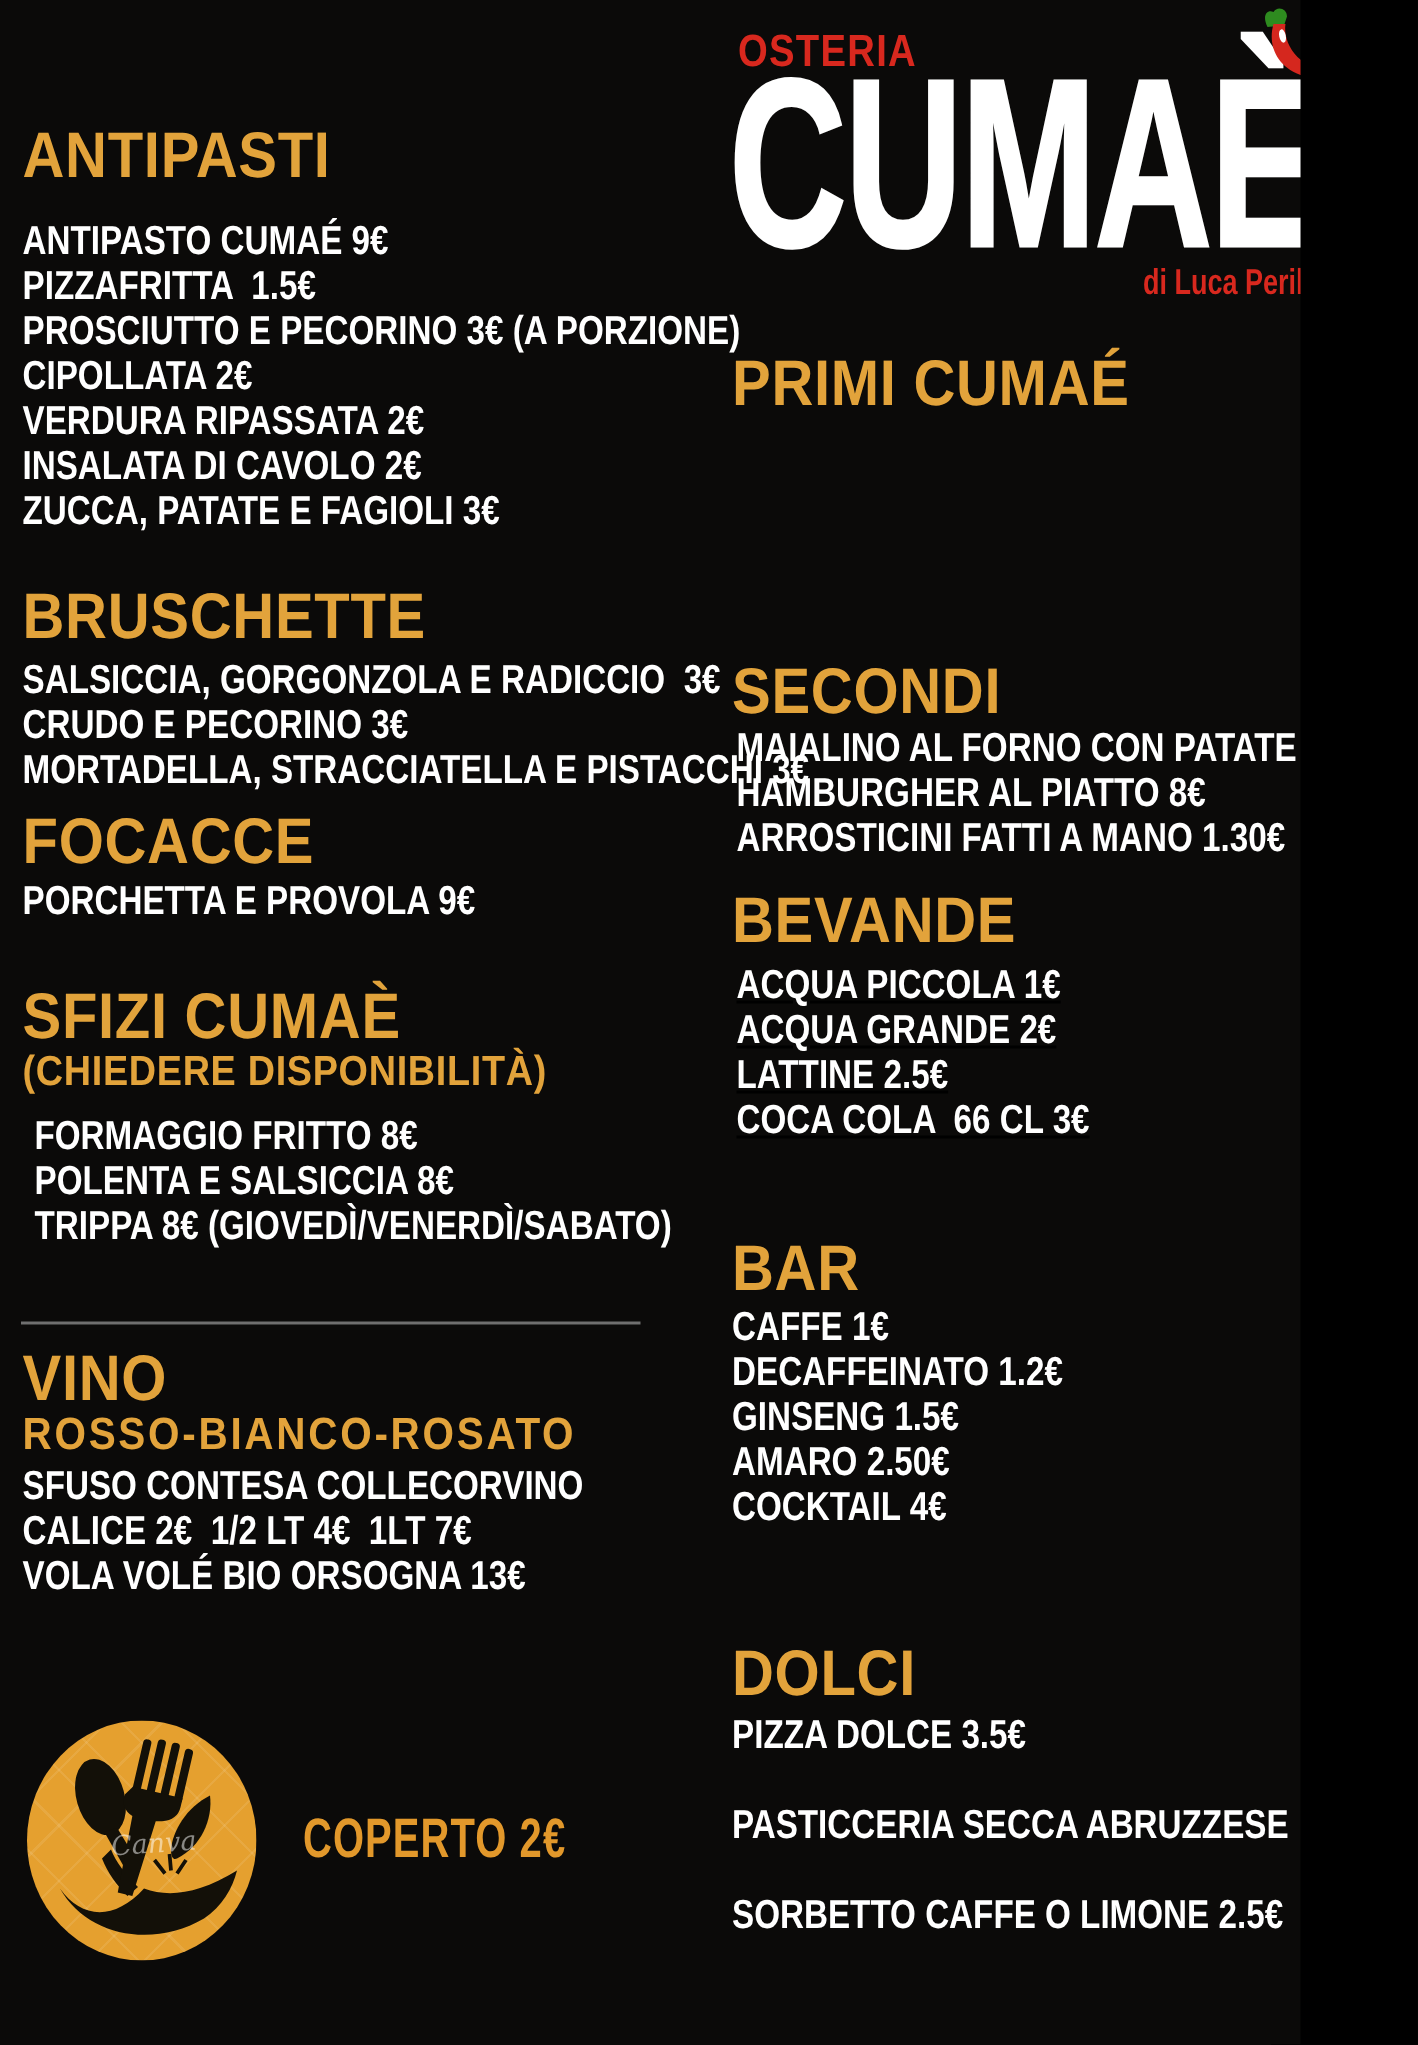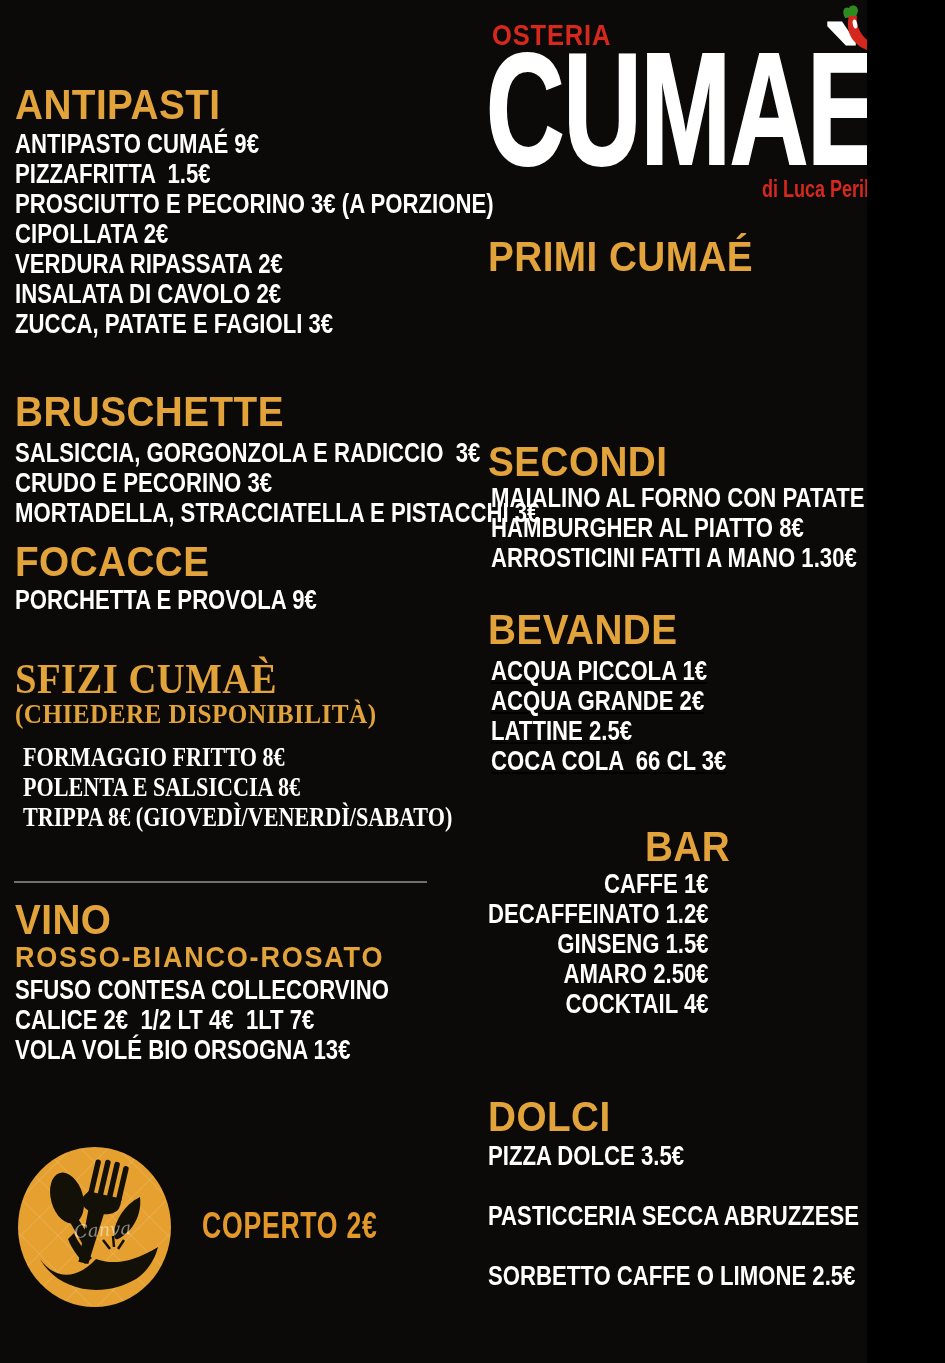--- a/index.html
+++ b/index.html
@@ -34,38 +34,38 @@
   .sub{
     margin:0;font-size:28px;line-height:28px;font-weight:bold;color:#e2a33b;
     transform:scaleX(.9);transform-origin:0 0;white-space:nowrap;letter-spacing:.5px;
   }
   .items{margin:0;}
   .item{
     font-size:27px;line-height:30px;font-weight:bold;color:#ffffff;
     white-space:pre;transform:scaleX(.82);transform-origin:0 0;
   }
   #sec-antipasti{left:15px;top:83px;}
-  #sec-antipasti .items{margin-top:3px;}
+  #sec-antipasti .items{margin-top:19px;}
   #sec-bruschette{left:15px;top:390px;}
   #sec-bruschette .items{margin-top:5px;}
   #sec-focacce{left:15px;top:540px;}
   #sec-focacce .items{margin-top:2px;}
-  #sec-sfizi{left:15px;top:657px;font-family:Liberation Serif, serif;}
+  #sec-sfizi{left:15px;top:657px;}
   #sec-sfizi .items{margin-top:14px;padding-left:8px;}
   #sec-vino{left:15px;top:898px;}
   #sec-vino .sub{margin-top:1px;font-size:30px;line-height:30px;letter-spacing:2px;}
   #sec-vino .items{margin-top:3px;}
   #sec-primi{left:488px;top:235px;}
   #sec-primi .items{margin-top:8px;}
   #sec-primi .item:nth-of-type(2){margin-top:31px;}
   #sec-secondi{left:488px;top:440px;}
   #sec-secondi .items{margin-top:0;padding-left:3px;}
-  #sec-bevande{left:488px;top:608px;}
+  #sec-bevande{left:488px;top:593px;}
   #sec-bevande .items{margin-top:5px;padding-left:3px;text-decoration:underline;}
-  #sec-bar{left:488px;top:825px;text-align:right;}
+  #sec-bar{left:488px;top:825px;}
   #sec-bar .items{margin-top:1px;}
   #sec-dolci{left:488px;top:1095px;}
   #sec-dolci .items{margin-top:3px;}
   #sec-dolci .item + .item{margin-top:30px;}
   
   #divider{position:absolute;left:14px;top:881px;width:413px;height:2px;background:#6f6f6f;}
   
   #coperto{
     position:absolute;left:202px;top:1206px;margin:0;
     font-size:37px;line-height:40px;font-weight:bold;color:#e2982b;

